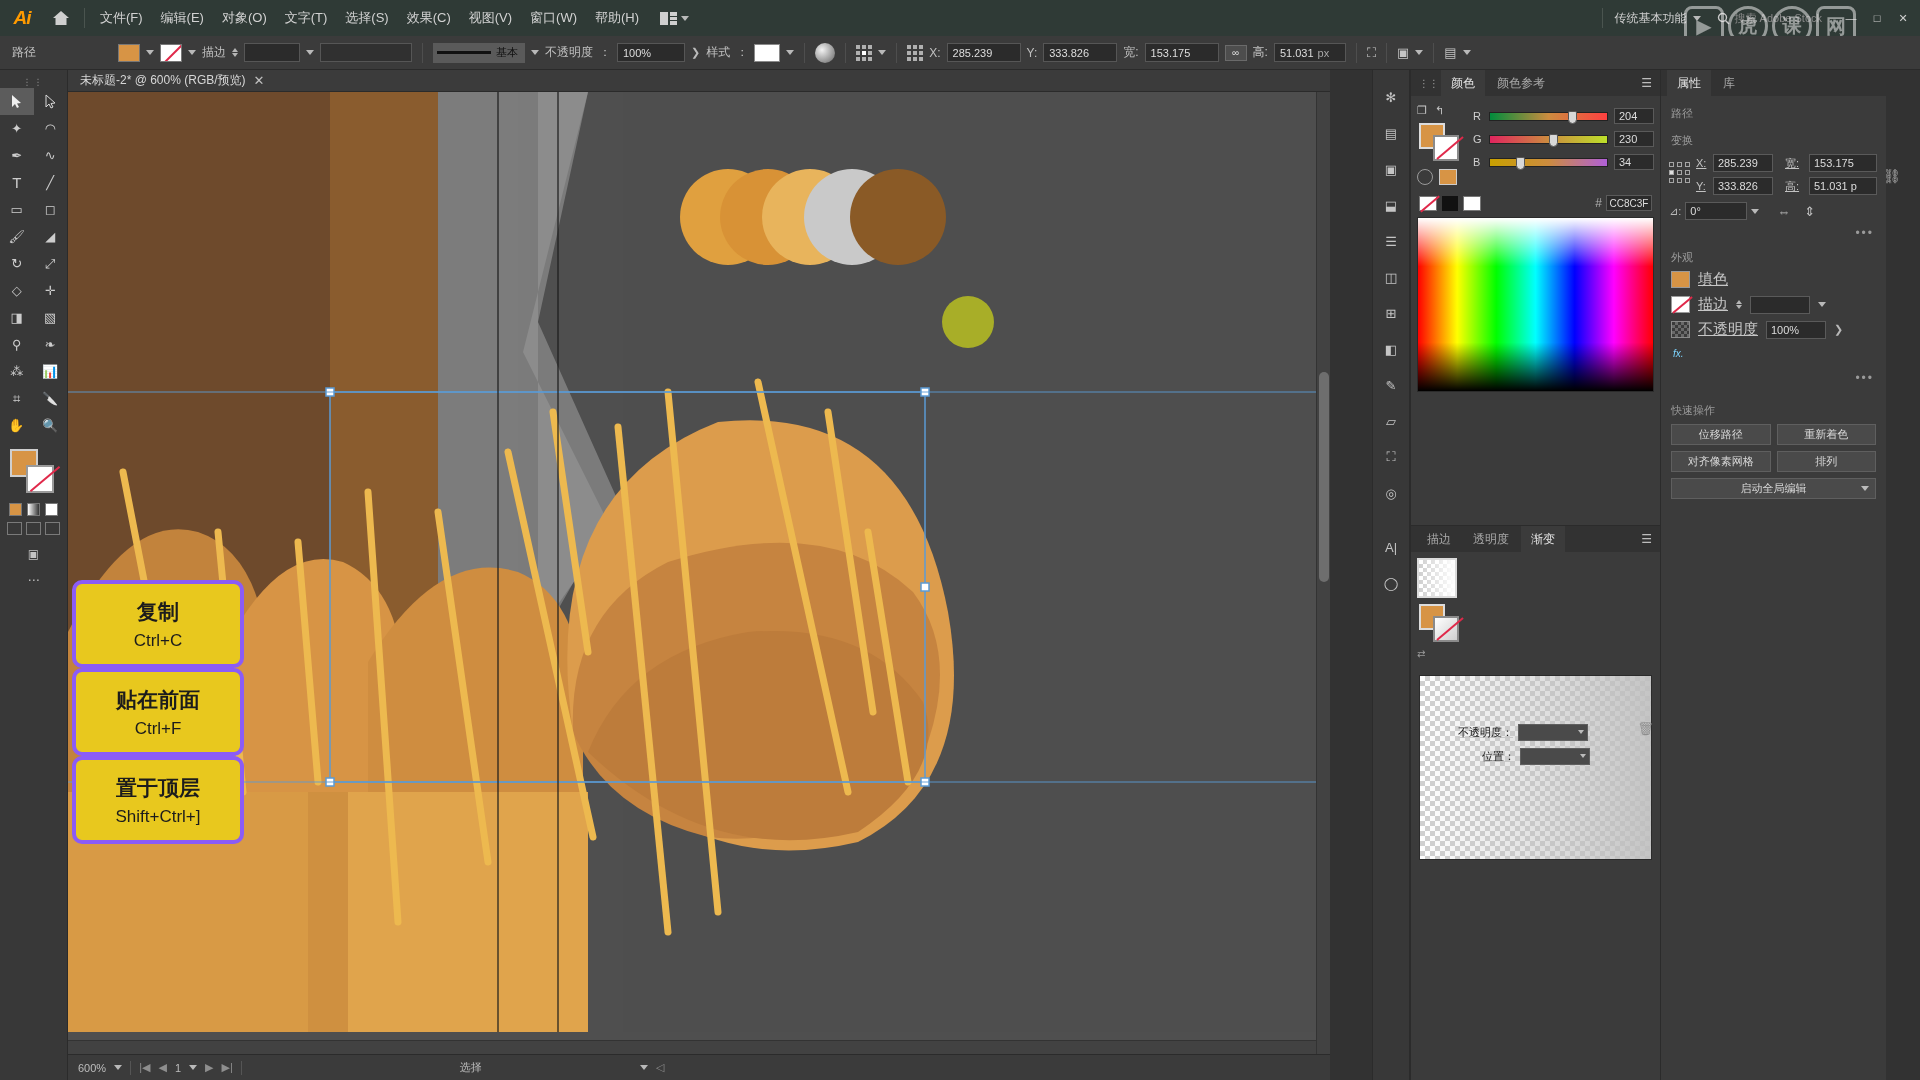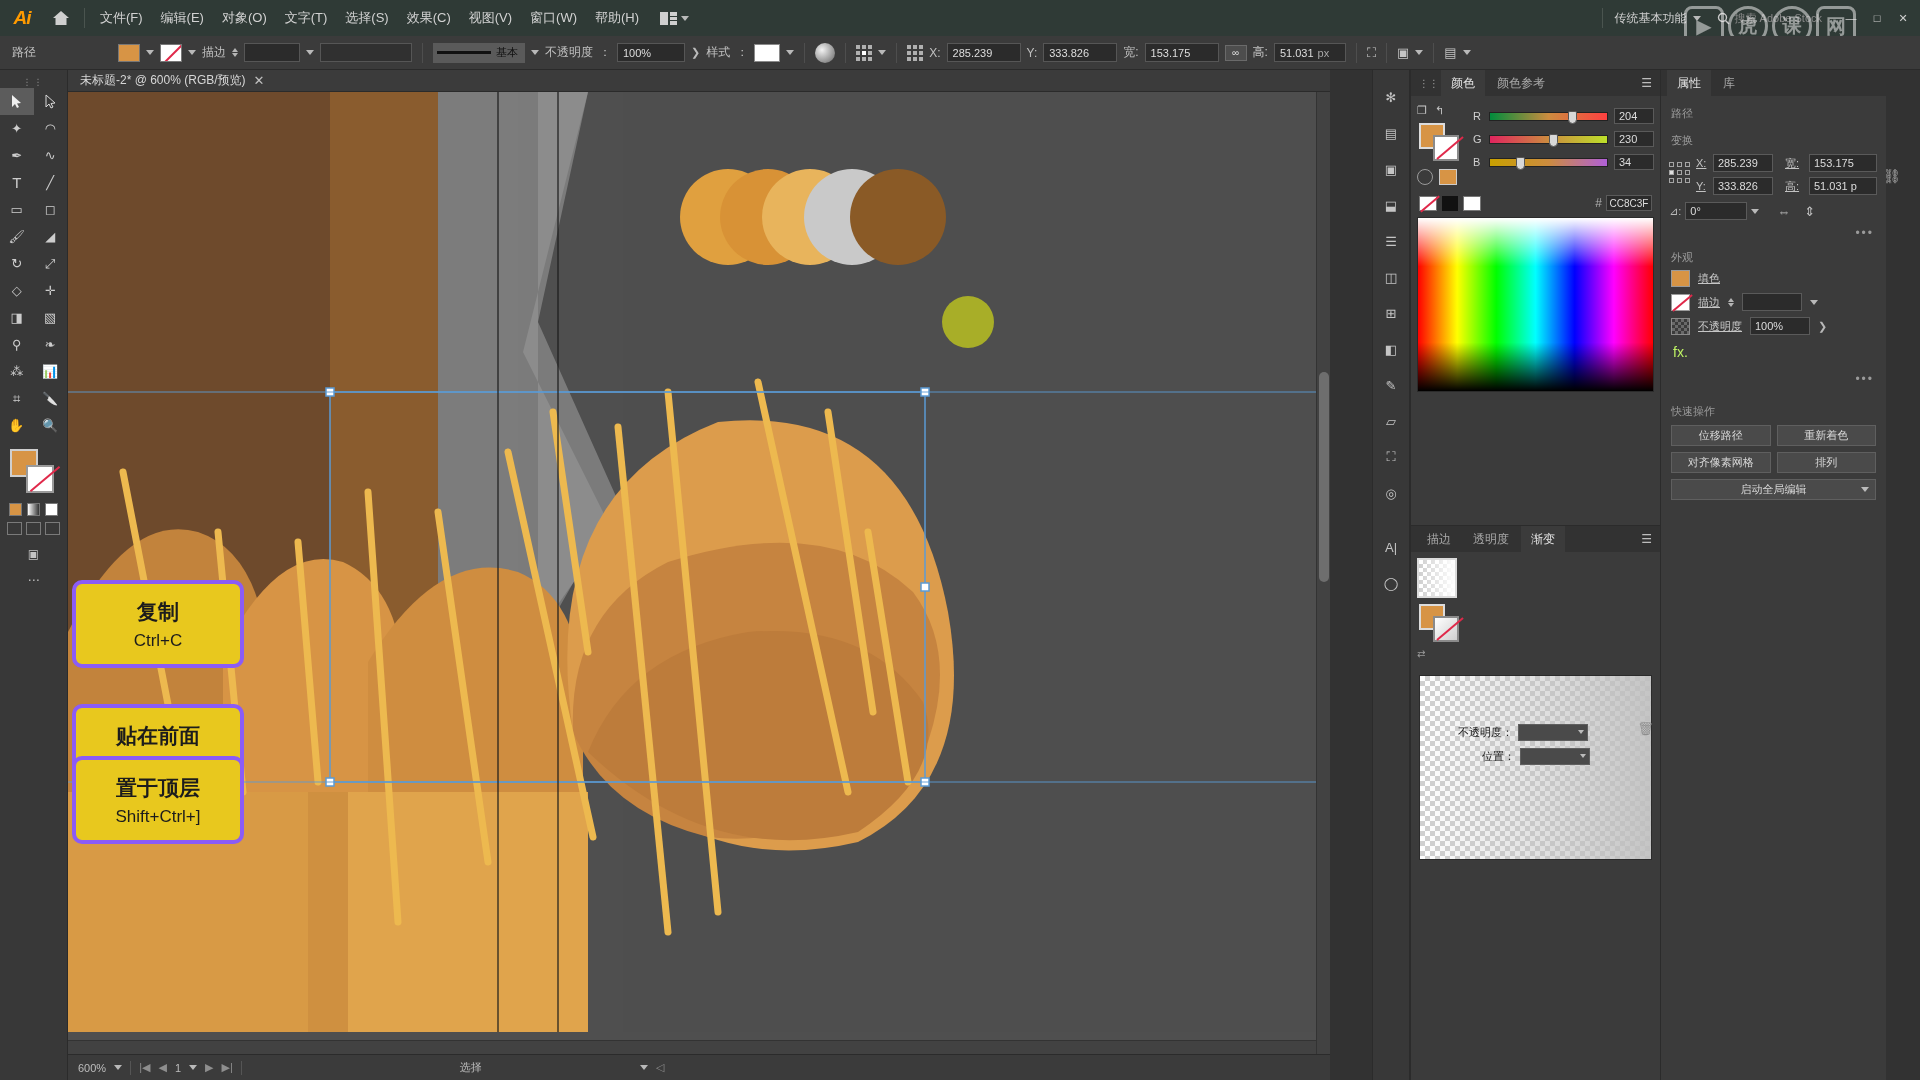--- a/index.html
+++ b/index.html
@@ -182,21 +182,21 @@
   .gbtn{width:24px;height:20px;border:1px solid #6a6a6a;background:#4a4a4a;}
   .gbtn.active{border-color:#c9c9c9;}
   .gbtn.lin{background:linear-gradient(to right,#2b2b2b,#e8e8e8);}
   .gbtn.rad{background:radial-gradient(circle,#e8e8e8,#2b2b2b);}
   .gbtn.free{background:linear-gradient(160deg,#2b2b2b 25%,#e8e8e8 75%);}
   .gbtn.dim{opacity:.35;}
   .grad-editor{margin:10px 8px;position:relative;height:185px;
     background:repeating-conic-gradient(#d0d0d0 0 25%, #ffffff 0 50%) 0 0/10px 10px;
     border:1px solid #2b2b2b;}
   .grad-overlay{position:absolute;inset:0;background:linear-gradient(to right,rgba(200,200,200,0),rgba(190,190,190,.9));}
-  .ge-row{position:absolute;display:flex;align-items:center;gap:5px;}
+  .ge-row{position:absolute;display:flex;align-items:center;gap:5px;text-decoration:underline;}
   .ge-row .lbl{font-size:11px;color:#1a1a1a;}
   .ge-input{width:70px;height:17px;background:#4a4a4a;border:1px solid #5f5f5f;}
   .ge-caret{position:absolute;right:4px;top:6px;width:0;height:0;border-left:3px solid transparent;border-right:3px solid transparent;border-top:4px solid #bbb;}
   .trash{position:absolute;right:6px;top:4px;color:#8d8d8d;font-size:13px;}
 
   
   .props{position:absolute;right:34px;top:70px;width:226px;bottom:0;background:#3b3b3b;
     border-left:1px solid #2b2b2b;}
   .props-tabs{display:flex;align-items:center;height:26px;background:#323232;padding-left:6px;gap:2px;}
   .sec-title{padding:10px 10px 2px 10px;font-size:11px;color:#9b9b9b;}
@@ -216,24 +216,24 @@
     font-size:11px;display:flex;align-items:center;padding-left:4px;position:relative;}
   .flipbtns{margin-left:14px;display:flex;gap:14px;color:#c4c4c4;font-size:13px;}
   .dots{text-align:right;padding:6px 12px 0 0;color:#9a9a9a;letter-spacing:2px;font-size:12px;}
   .appear-row{display:flex;align-items:center;gap:8px;padding:3px 10px;}
   .ap-sw{width:19px;height:17px;border:1px solid #9a9a9a;}
   .ap-sw.fill{background:#d79445;}
   .ap-sw.stroke{background:#fff;position:relative;}
   .ap-sw.stroke:after{content:"";position:absolute;left:-2px;top:7px;width:25px;height:2px;background:#e0294a;transform:rotate(-40deg);}
   .ap-sw.opa{background:#3b3b3b;border:1px solid #8a8a8a;
      background-image:repeating-conic-gradient(#6a6a6a 0 25%, #3b3b3b 0 50%);background-size:6px 6px;}
-  .ap-lbl{font-size:11px;color:#c6c6c6;text-decoration:underline;}
+  .ap-lbl{font-size:15px;color:#c6c6c6;text-decoration:underline;}
   .ap-in{width:60px;height:18px;background:#2b2b2b;border:1px solid #5a5a5a;color:#dcdcdc;
     font-size:11px;display:flex;align-items:center;padding-left:4px;}
-  .fx{padding:6px 12px;font-size:14px;color:#bef264;}
+  .fx{padding:6px 12px;font-style:italic;font-size:10px;color:#7dd3fc;}
   .qa-grid{display:grid;grid-template-columns:1fr 1fr;gap:6px;padding:4px 10px;}
   .qbtn{height:21px;background:#4a4a4a;border:1px solid #5f5f5f;display:flex;align-items:center;
     justify-content:center;font-size:11px;color:#dadada;}
   .qbtn.full{grid-column:1/3;position:relative;}
   .qbtn .qcaret{position:absolute;right:6px;width:0;height:0;border-left:4px solid transparent;border-right:4px solid transparent;border-top:5px solid #bbb;}
 </style>
 </head>
 <body>
 
 <div class="app">
@@ -493,21 +493,21 @@
         <line x1="0" y1="300" x2="1262" y2="300" stroke="#5b9bd5" stroke-width="1" opacity=".9"></line>
         <line x1="0" y1="690" x2="1262" y2="690" stroke="#5b9bd5" stroke-width="1" opacity=".9"></line>
         <line x1="430" y1="0" x2="430" y2="940" stroke="#1a1a1a" stroke-width="1.5" opacity=".8"></line>
         <line x1="490" y1="0" x2="490" y2="940" stroke="#1a1a1a" stroke-width="1.5" opacity=".8"></line>
       </svg>
 
       <div class="tooltip-box" style="left:4px;top:488px;height:88px">
         <div class="tt-title">复制</div>
         <div class="tt-key">Ctrl+C</div>
       </div>
-      <div class="tooltip-box" style="left:4px;top:612px;height:88px">
+      <div class="tooltip-box" style="left:4px;top:576px;height:88px">
         <div class="tt-title">贴在前面</div>
         <div class="tt-key">Ctrl+F</div>
       </div>
       <div class="tooltip-box" style="left:4px;top:664px;height:88px">
         <div class="tt-title">置于顶层</div>
         <div class="tt-key">Shift+Ctrl+]</div>
       </div>
     </div>
 
     <div class="scrollbar-v">

